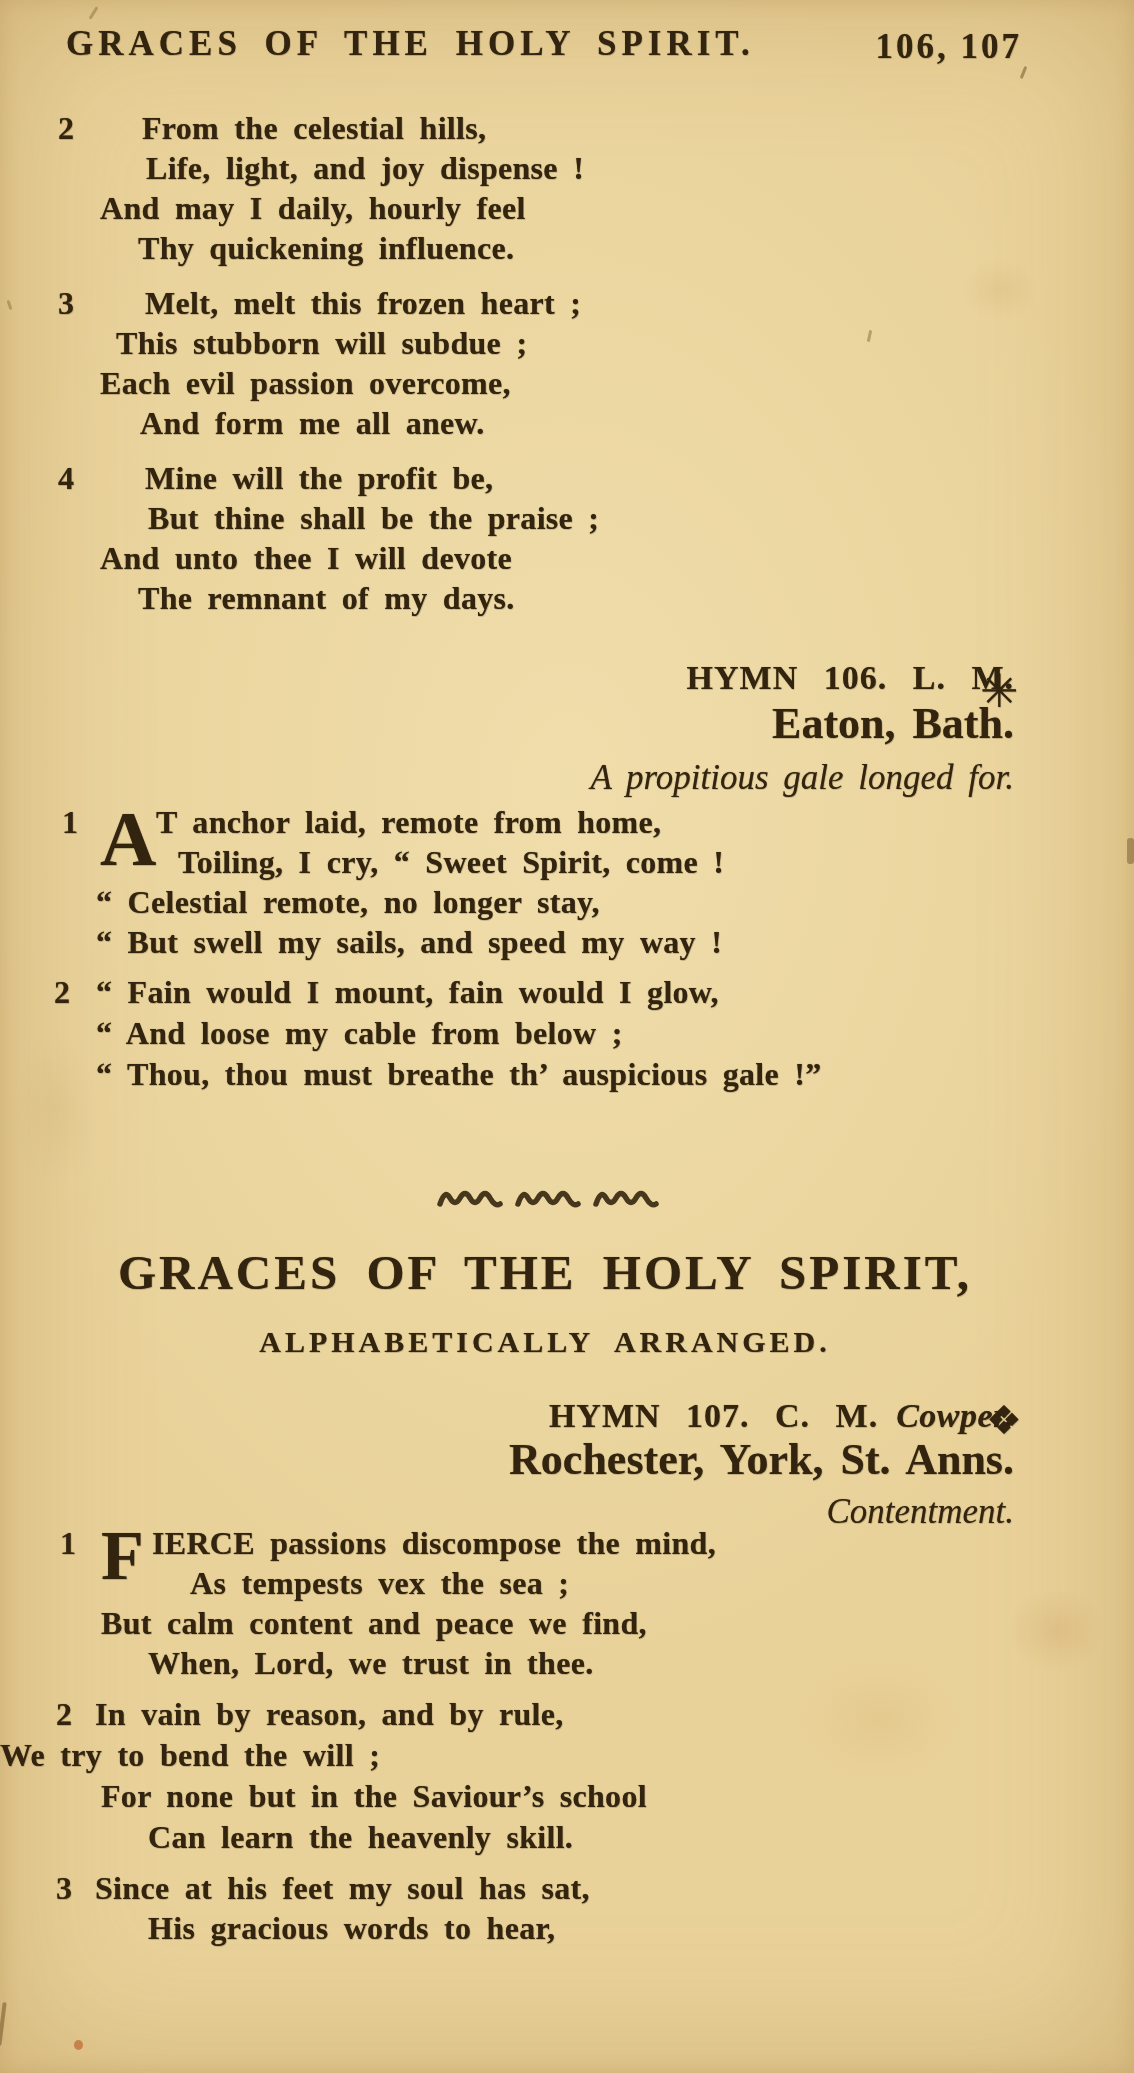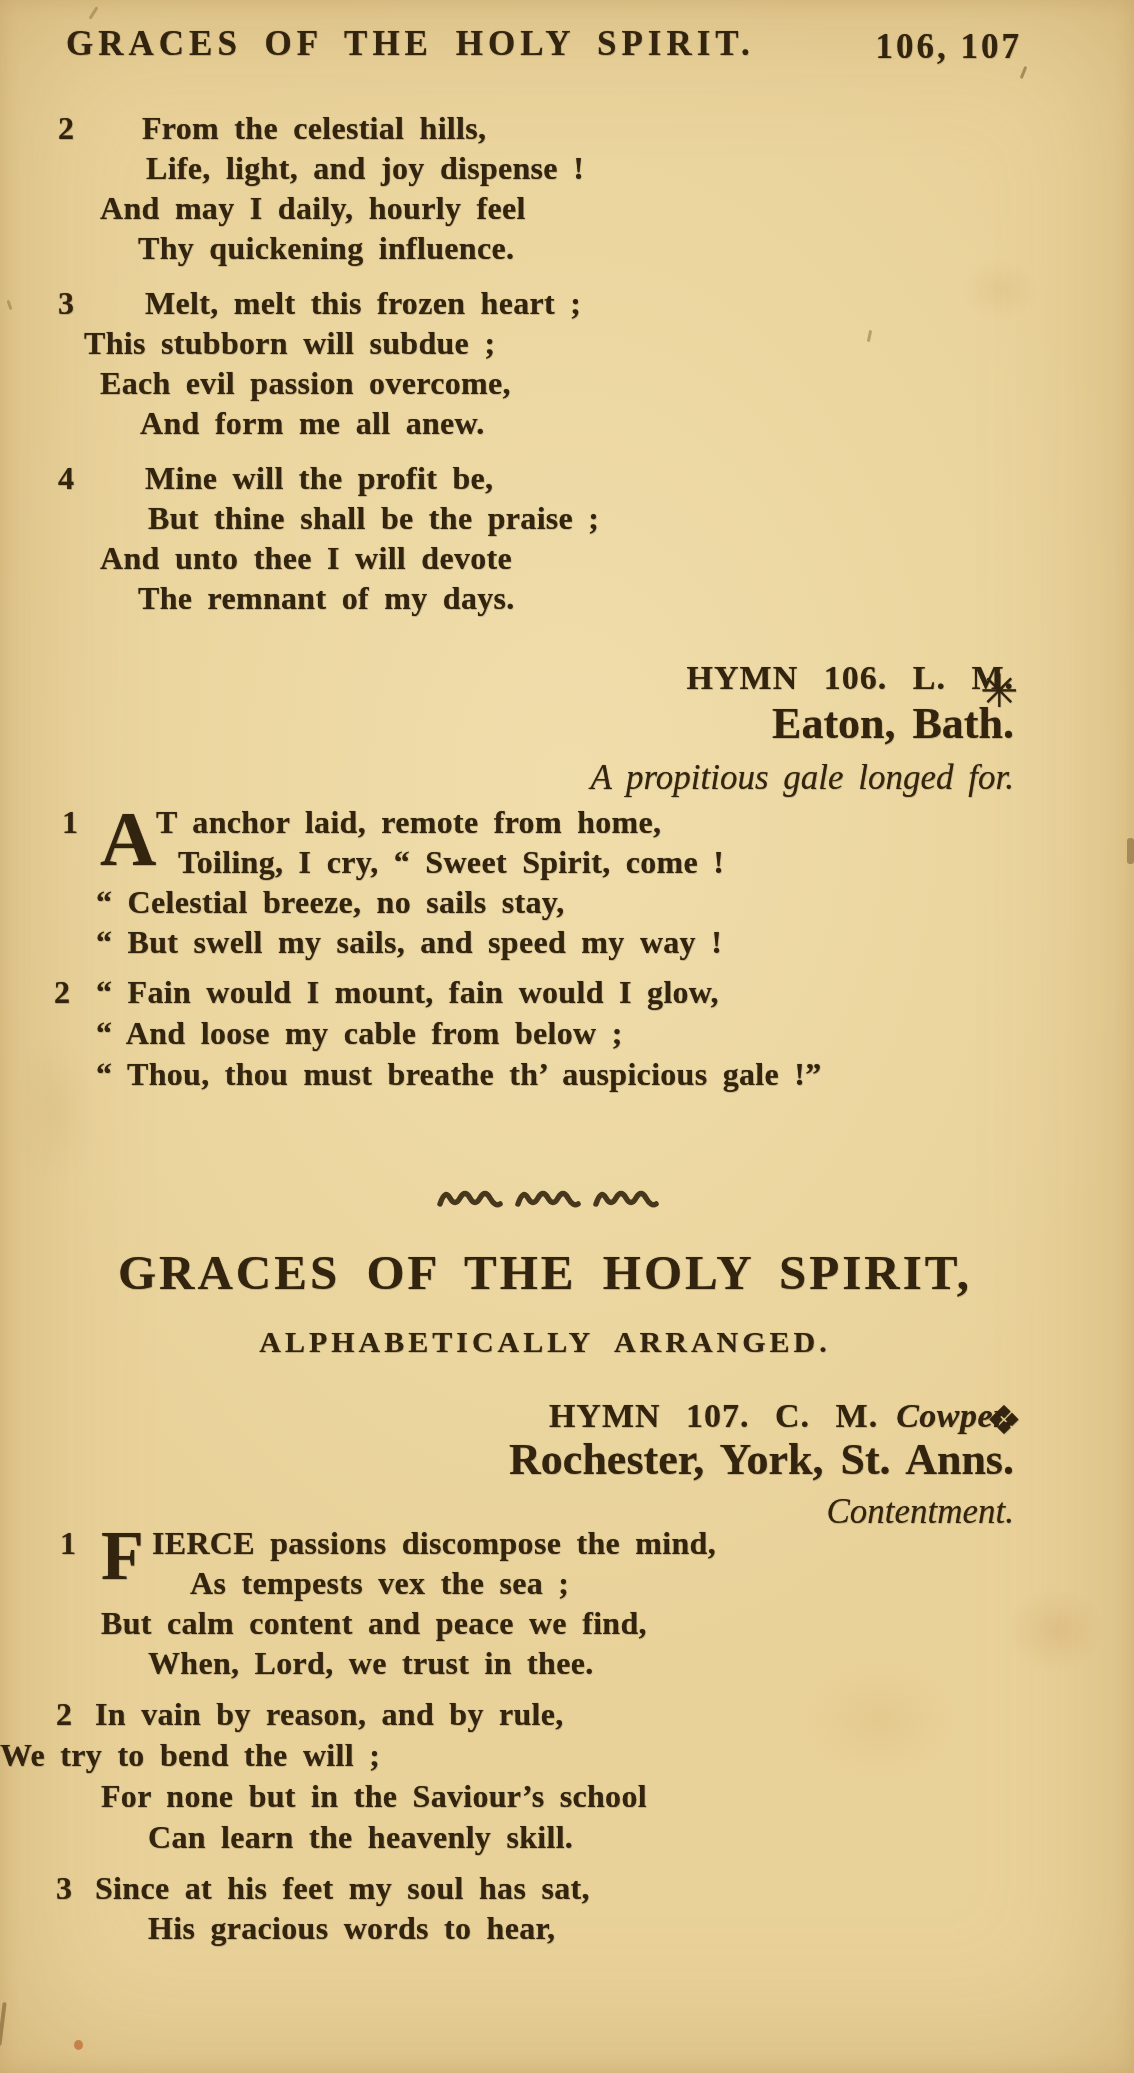--- a/index.html
+++ b/index.html
@@ -80,21 +80,21 @@
     <div class="snum" style="left:58px">2</div>
     <div class="v" style="margin-left:142px">From the celestial hills,</div>
     <div class="v" style="margin-left:146px">Life, light, and joy dispense !</div>
     <div class="v" style="margin-left:100px">And may I daily, hourly feel</div>
     <div class="v" style="margin-left:138px">Thy quickening influence.</div>
   </div>
 
   <div class="stanza ink" style="top:283px">
     <div class="snum" style="left:58px">3</div>
     <div class="v" style="margin-left:145px">Melt, melt this frozen heart ;</div>
-    <div class="v" style="margin-left:84px">This stubborn will subdue ;</div>
+    <div class="v" style="margin-left:116px">This stubborn will subdue ;</div>
     <div class="v" style="margin-left:100px">Each evil passion overcome,</div>
     <div class="v" style="margin-left:140px">And form me all anew.</div>
   </div>
 
   <div class="stanza ink" style="top:458px">
     <div class="snum" style="left:58px">4</div>
     <div class="v" style="margin-left:145px">Mine will the profit be,</div>
     <div class="v" style="margin-left:148px">But thine shall be the praise ;</div>
     <div class="v" style="margin-left:100px">And unto thee I will devote</div>
     <div class="v" style="margin-left:138px">The remnant of my days.</div>
@@ -102,21 +102,21 @@
 
   <div class="center-block hymn-heading ink" style="top:658px">HYMN 106.  L. M.</div>
   <div class="fleuron fleuron-1 ink">✳</div>
   <div class="center-block tunes ink" style="top:704px">Eaton, Bath.</div>
   <div class="center-block epigraph ink" style="top:758px">A propitious gale longed for.</div>
 
   <div class="stanza ink" style="top:802px">
     <div class="snum" style="left:62px">1</div>
     <div class="v" style="margin-left:156px">T anchor laid, remote from home,</div>
     <div class="v" style="margin-left:178px">Toiling, I cry, “ Sweet Spirit, come !</div>
-    <div class="v" style="margin-left:96px">“ Celestial breeze, no sails stay,</div>
+    <div class="v" style="margin-left:96px">“ Celestial remote, no longer stay,</div>
     <div class="v" style="margin-left:96px">“ But swell my sails, and speed my way !</div>
   </div>
   <div class="dropcap dropcap-a ink">A</div>
 
   <div class="stanza lh41 ink" style="top:972px">
     <div class="snum" style="left:54px">2</div>
     <div class="v" style="margin-left:96px">“ Fain would I mount, fain would I glow,</div>
     <div class="v" style="margin-left:96px">“ And loose my cable from below ;</div>
     <div class="v" style="margin-left:96px">“ Thou, thou must breathe th’ auspicious gale !”</div>
   </div>

